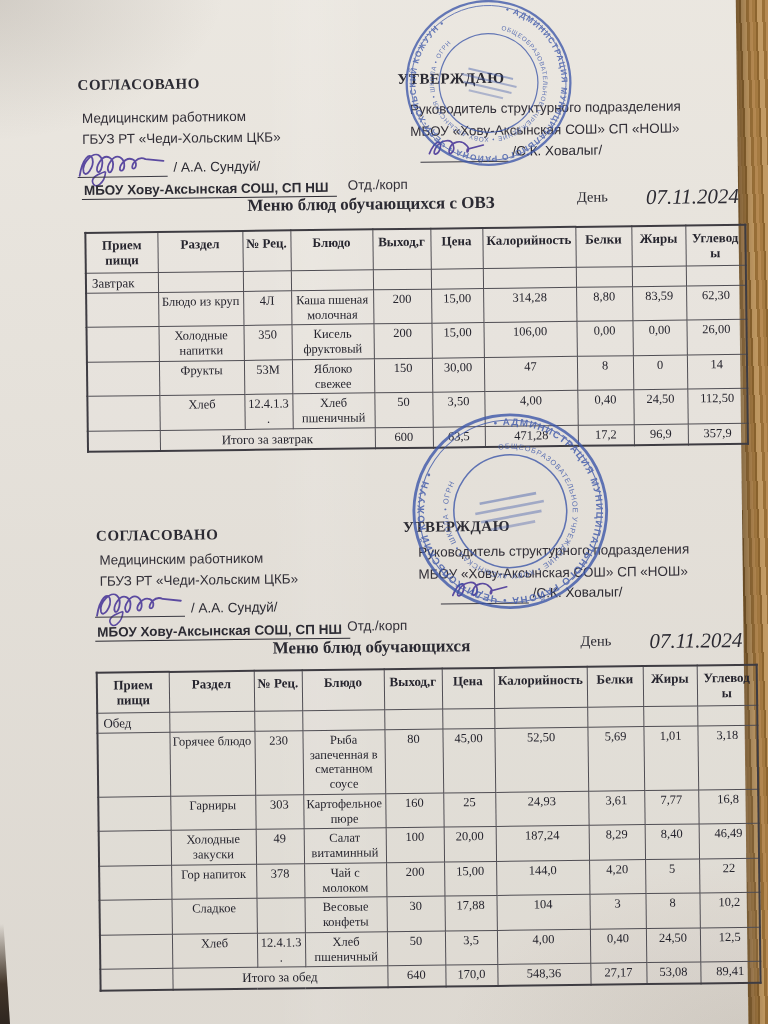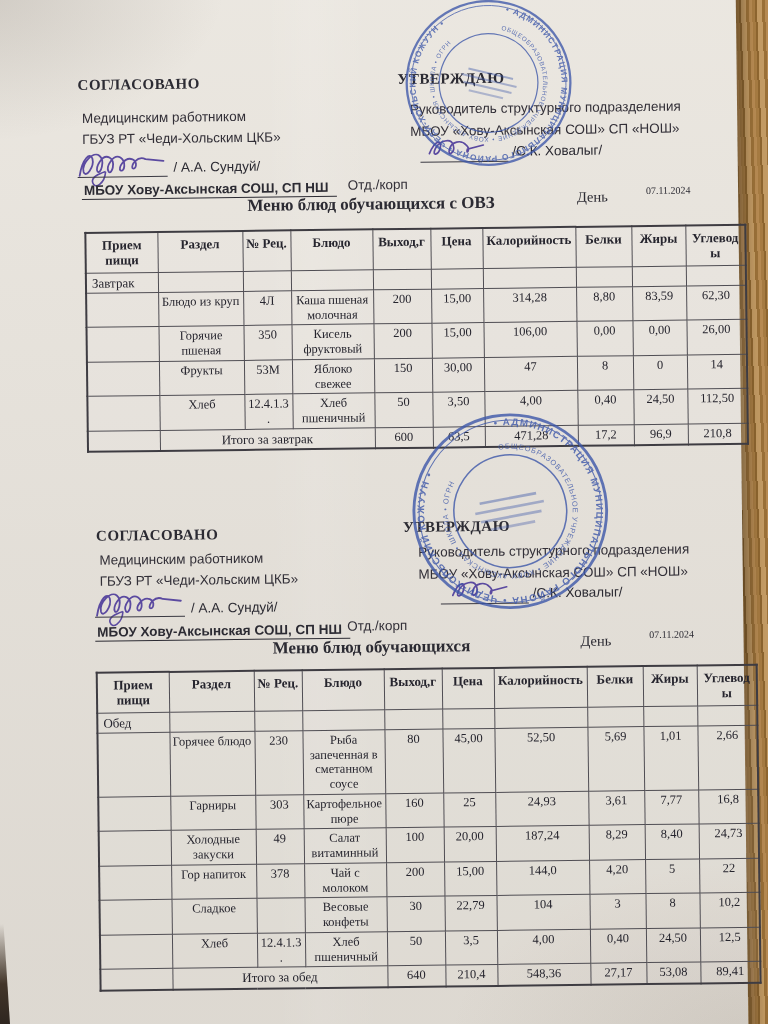--- a/index.html
+++ b/index.html
@@ -16,21 +16,21 @@
       linear-gradient(180deg, rgba(255,255,255,.05), rgba(110,100,90,.10) 92%),
       linear-gradient(90deg, rgba(0,0,0,0) 38%, rgba(255,255,255,.10) 44%, rgba(0,0,0,0) 52%);}
   .content{position:absolute;left:20px;top:18px;width:768px;height:1024px;color:#2c2b33;}
   .abs{position:absolute;}
   .lbl{font-weight:bold;font-size:15px;letter-spacing:.5px;}
   .sans{font-family:"Liberation Sans",sans-serif;font-size:13.5px;color:#333038;}
   .schoolline{font-family:"Liberation Sans",sans-serif;font-size:13.5px;font-weight:bold;
     border-bottom:1.4px solid #2c2b33;padding:0 8px 1px 2px;}
   .title{font-weight:bold;font-size:17px;}
   .day{font-size:14.5px;}
-  .date{font-size:10px;}
+  .date{font-size:21px;font-style:italic;}
   .signline{border-bottom:1.5px solid #3a3942;}
   .signame{font-family:"Liberation Sans",sans-serif;font-size:13.5px;}
   table.menu{border-collapse:collapse;table-layout:fixed;width:660px;
     border:2px solid #3e3c42;background:rgba(255,255,255,.06);}
   table.menu th,table.menu td{border:1px solid #504e54;font-size:12.5px;line-height:1.18;
     text-align:center;vertical-align:top;padding:2px 2px;overflow-wrap:break-word;color:#26252e;}
   table.menu th{font-weight:bold;font-size:13px;padding:4px 1px;vertical-align:top;}
   table.menu td:first-child{text-align:left;padding-left:5px;}
   table.menu tr.meal-row td{height:15px;font-size:13px;}
   table.menu td.total-label{text-align:center;font-size:13px;}
@@ -124,21 +124,21 @@
             <td>Каша пшеная молочная</td>
             <td>200</td>
             <td>15,00</td>
             <td>314,28</td>
             <td>8,80</td>
             <td>83,59</td>
             <td>62,30</td>
           </tr>
           <tr>
             <td></td>
-            <td>Горячие пшеная</td>
+            <td>Холодные напитки</td>
             <td>350</td>
             <td>Кисель фруктовый</td>
             <td>200</td>
             <td>15,00</td>
             <td>106,00</td>
             <td>0,00</td>
             <td>0,00</td>
             <td>26,00</td>
           </tr>
           <tr>
@@ -166,21 +166,21 @@
             <td>112,50</td>
           </tr>
           <tr>
             <td></td>
             <td colspan="3" class="total-label">Итого за завтрак</td>
             <td>600</td>
             <td>63,5</td>
             <td>471,28</td>
             <td>17,2</td>
             <td>96,9</td>
-            <td>210,8</td>
+            <td>357,9</td>
           </tr>
         </tbody>
       </table>
 
     <div class="abs lbl" style="left:76px;top:506px;">СОГЛАСОВАНО</div>
     <div class="abs lbl" style="left:383px;top:501px;">УТВЕРЖДАЮ</div>
 
     <div class="abs sans" style="left:79px;top:531px;">Медицинским работником</div>
     <div class="abs sans" style="left:79px;top:552px;">ГБУЗ РТ «Чеди-Хольским ЦКБ»</div>
     <div class="abs sans" style="left:398px;top:527px;">Руководитель структурного подразделения</div>
@@ -249,21 +249,21 @@
           <tr>
             <td></td>
             <td>Горячее блюдо</td>
             <td>230</td>
             <td>Рыба запеченная в сметанном соусе</td>
             <td>80</td>
             <td>45,00</td>
             <td>52,50</td>
             <td>5,69</td>
             <td>1,01</td>
-            <td>2,66</td>
+            <td>3,18</td>
           </tr>
           <tr>
             <td></td>
             <td>Гарниры</td>
             <td>303</td>
             <td>Картофельное пюре</td>
             <td>160</td>
             <td>25</td>
             <td>24,93</td>
             <td>3,61</td>
@@ -273,41 +273,41 @@
           <tr>
             <td></td>
             <td>Холодные закуски</td>
             <td>49</td>
             <td>Салат витаминный</td>
             <td>100</td>
             <td>20,00</td>
             <td>187,24</td>
             <td>8,29</td>
             <td>8,40</td>
-            <td>24,73</td>
+            <td>46,49</td>
           </tr>
           <tr>
             <td></td>
             <td>Гор напиток</td>
             <td>378</td>
             <td>Чай с молоком</td>
             <td>200</td>
             <td>15,00</td>
             <td>144,0</td>
             <td>4,20</td>
             <td>5</td>
             <td>22</td>
           </tr>
           <tr>
             <td></td>
             <td>Сладкое</td>
             <td></td>
             <td>Весовые конфеты</td>
             <td>30</td>
-            <td>22,79</td>
+            <td>17,88</td>
             <td>104</td>
             <td>3</td>
             <td>8</td>
             <td>10,2</td>
           </tr>
           <tr>
             <td></td>
             <td>Хлеб</td>
             <td>12.4.1.3.</td>
             <td>Хлеб пшеничный</td>
@@ -315,21 +315,21 @@
             <td>3,5</td>
             <td>4,00</td>
             <td>0,40</td>
             <td>24,50</td>
             <td>12,5</td>
           </tr>
           <tr>
             <td></td>
             <td colspan="3" class="total-label">Итого за обед</td>
             <td>640</td>
-            <td>210,4</td>
+            <td>170,0</td>
             <td>548,36</td>
             <td>27,17</td>
             <td>53,08</td>
             <td>89,41</td>
           </tr>
         </tbody>
       </table>
 
     <svg class="stamp" style="left:386px;top:-22px;width:176px;height:176px;transform:rotate(14deg);" viewBox="0 0 200 200">
       <g opacity="0.78">

